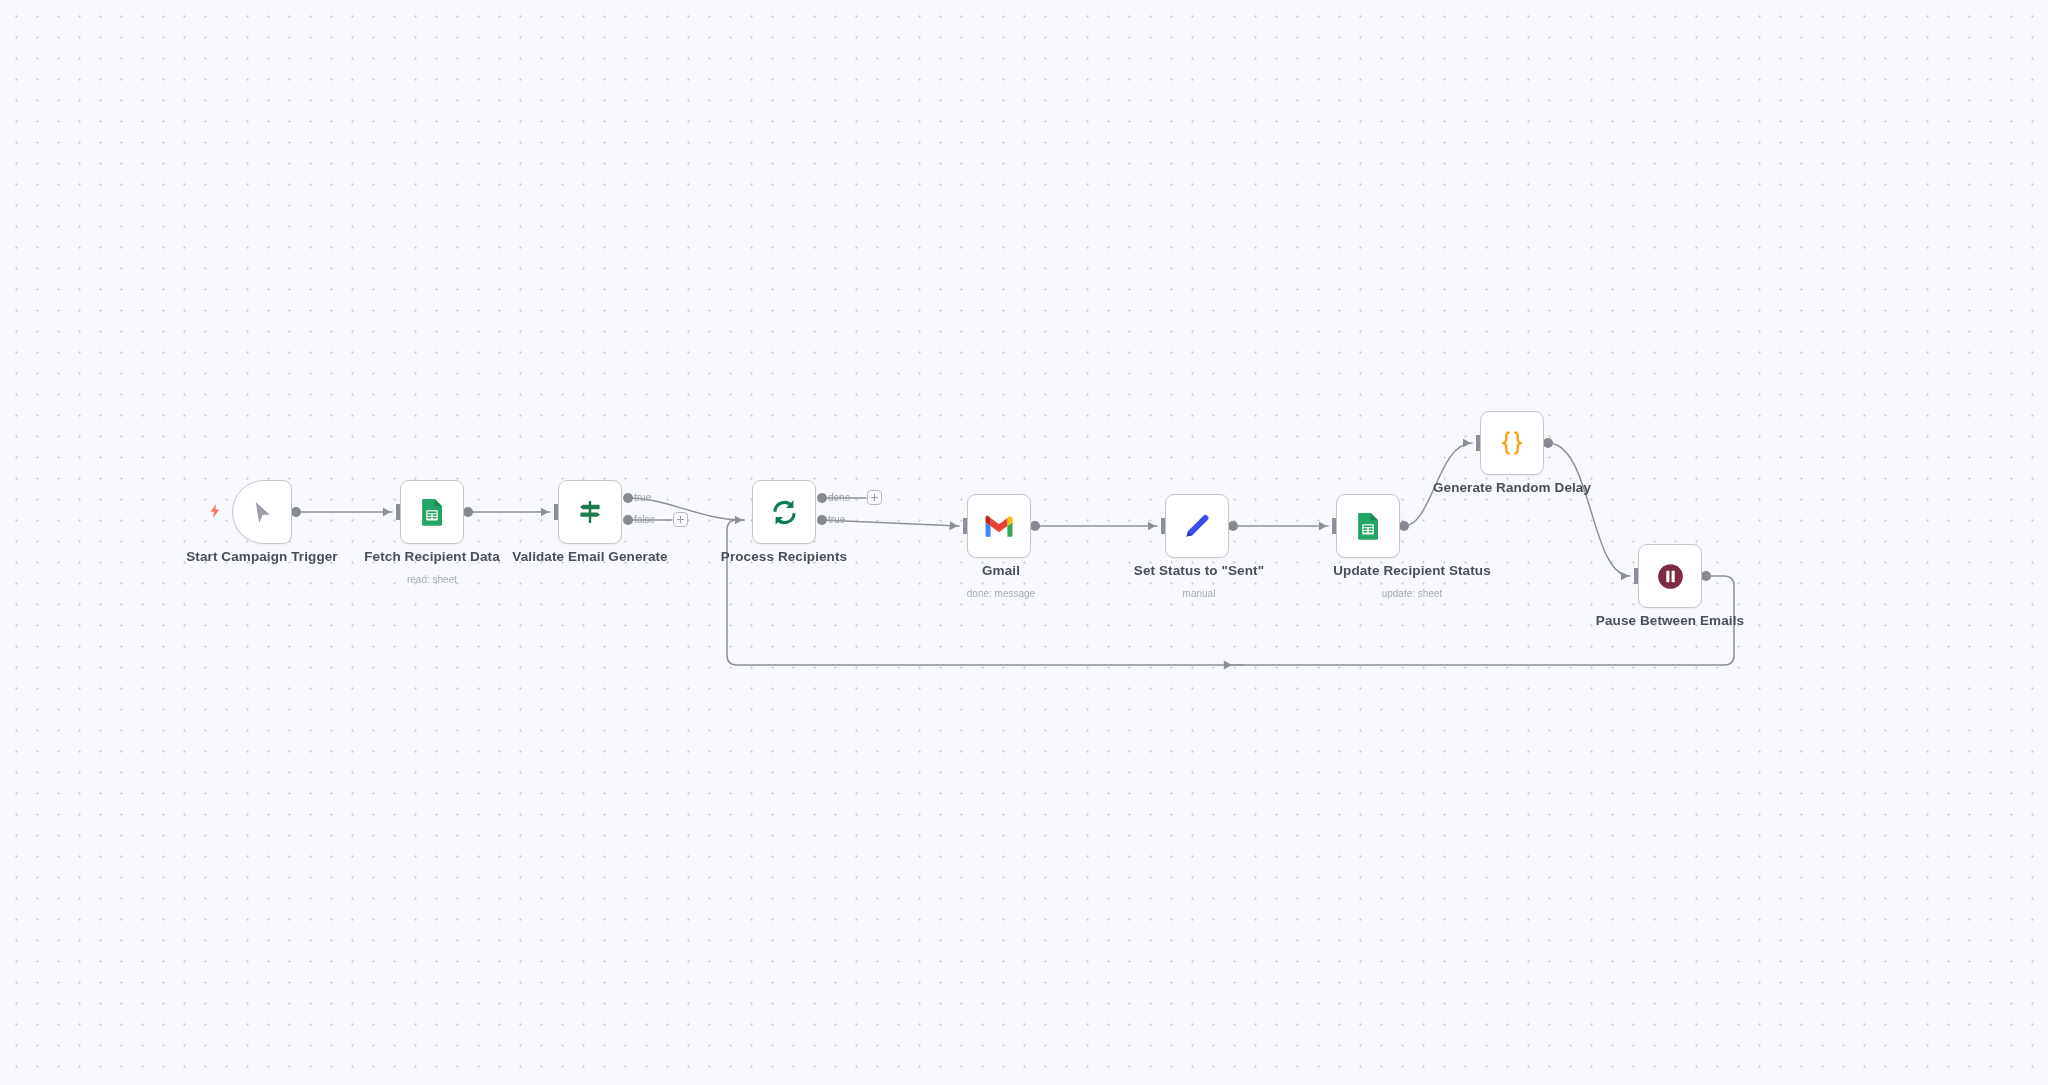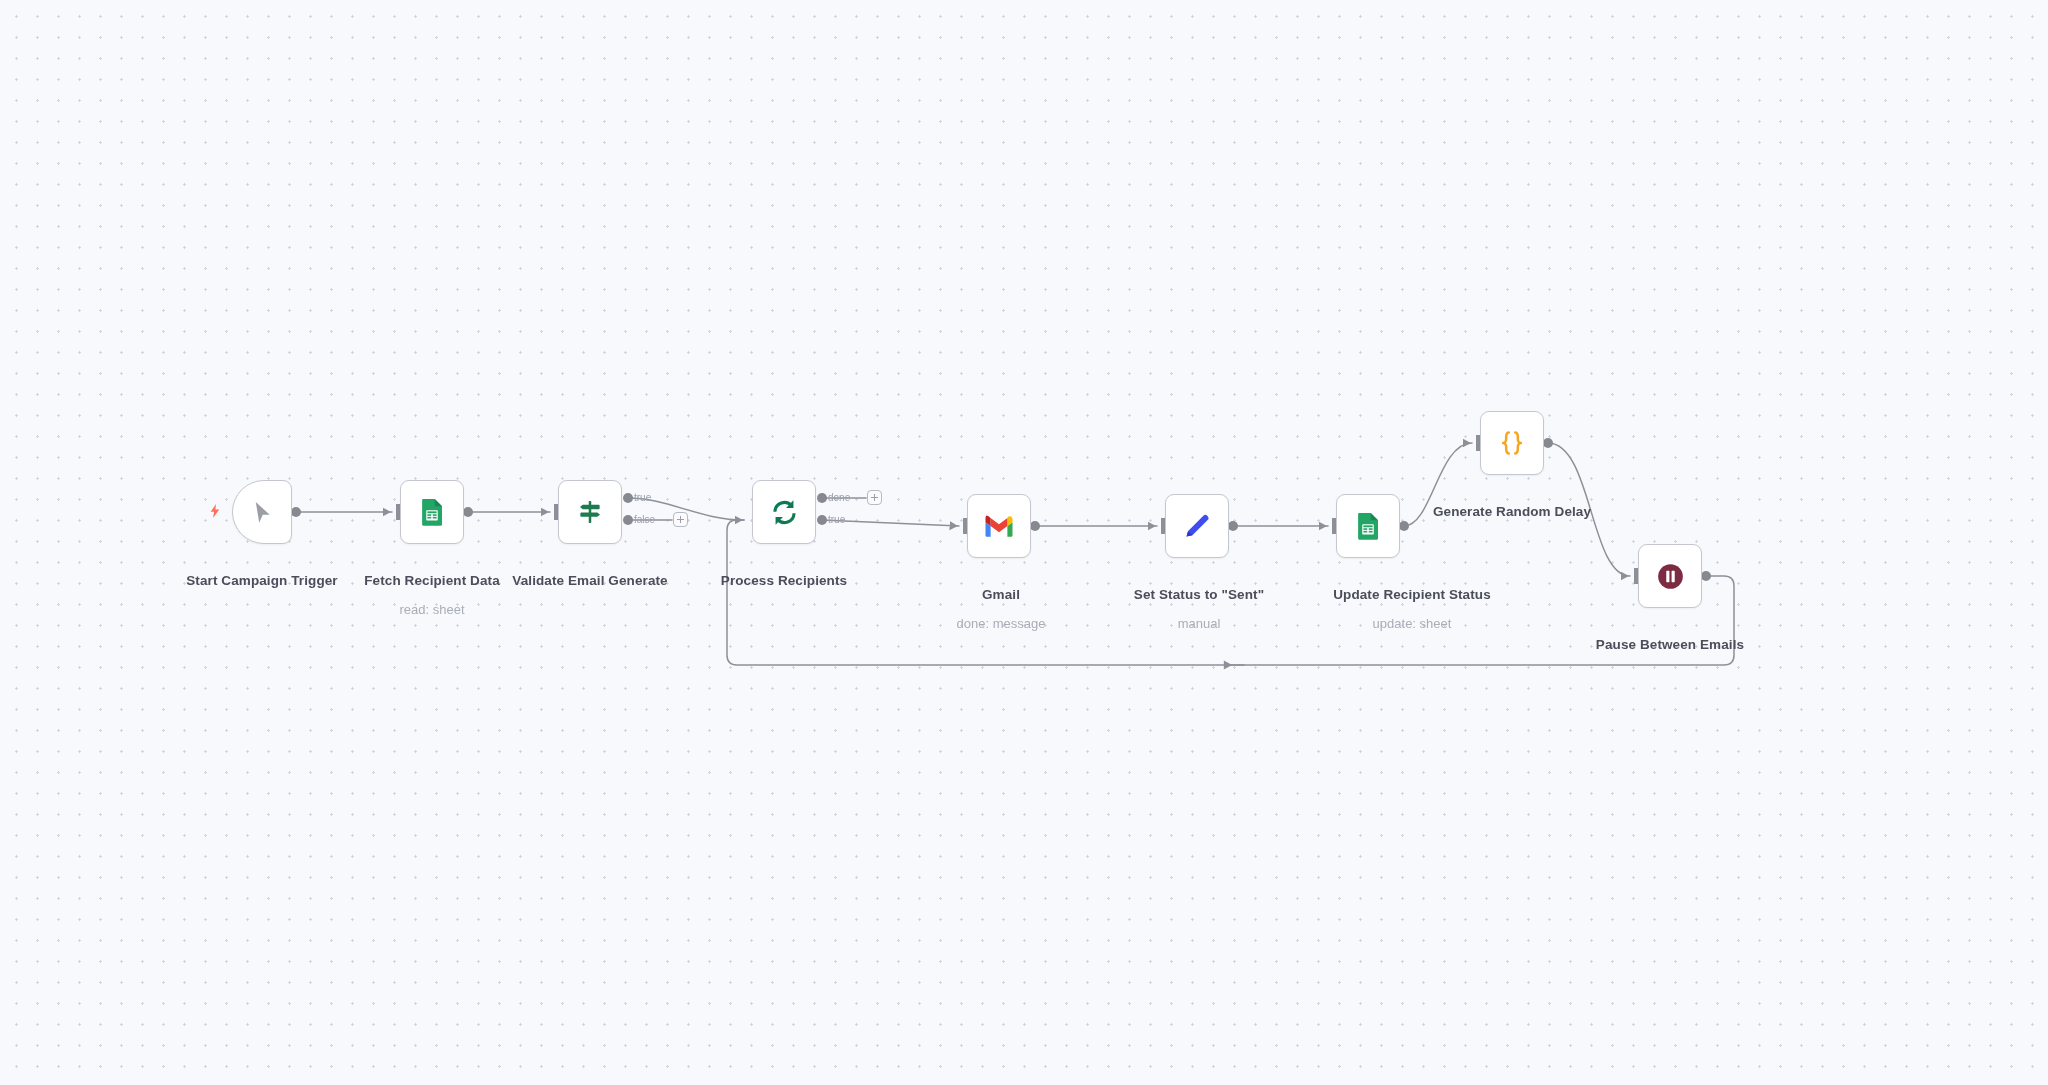--- a/index.html
+++ b/index.html
@@ -15,22 +15,22 @@
   #canvas{position:absolute;inset:0;}
   svg#edges{position:absolute;left:0;top:0;width:2048px;height:1085px;overflow:visible;}
 
   .node{position:absolute;width:64px;height:64px;box-sizing:border-box;
         background:#fff;border:1px solid #c4c7cf;border-radius:9px;
         display:flex;align-items:center;justify-content:center;
         box-shadow:0 1px 2px rgba(30,35,50,.055);}
   .node.trigger{border-radius:32px 9px 9px 32px;width:60px;}
 
   .lbl{position:absolute;text-align:center;pointer-events:none;}
-  .lbl .t{font-size:13.5px;font-weight:700;color:#4a4e5a;line-height:15px;white-space:nowrap;letter-spacing:.1px;margin-top:24px;}
-  .lbl .s{font-size:13px;font-weight:400;color:#a9adb8;line-height:14px;white-space:nowrap;margin-top:15px;}
+  .lbl .t{font-size:13.5px;font-weight:700;color:#4a4e5a;line-height:15px;white-space:nowrap;letter-spacing:.1px;}
+  .lbl .s{font-size:10px;font-weight:400;color:#a9adb8;line-height:14px;white-space:nowrap;margin-top:9px;}
 
   .bolt{position:absolute;width:16px;height:20px;}
 
   .plusbtn{position:absolute;width:15px;height:15px;box-sizing:border-box;
            border:1px solid #b6bac4;border-radius:4px;background:#fbfbfd;
            display:flex;align-items:center;justify-content:center;}
   .plusbtn::before,.plusbtn::after{content:"";position:absolute;background:#9aa0ab;}
   .plusbtn::before{width:7px;height:1.4px;}
   .plusbtn::after{height:7px;width:1.4px;}
 

